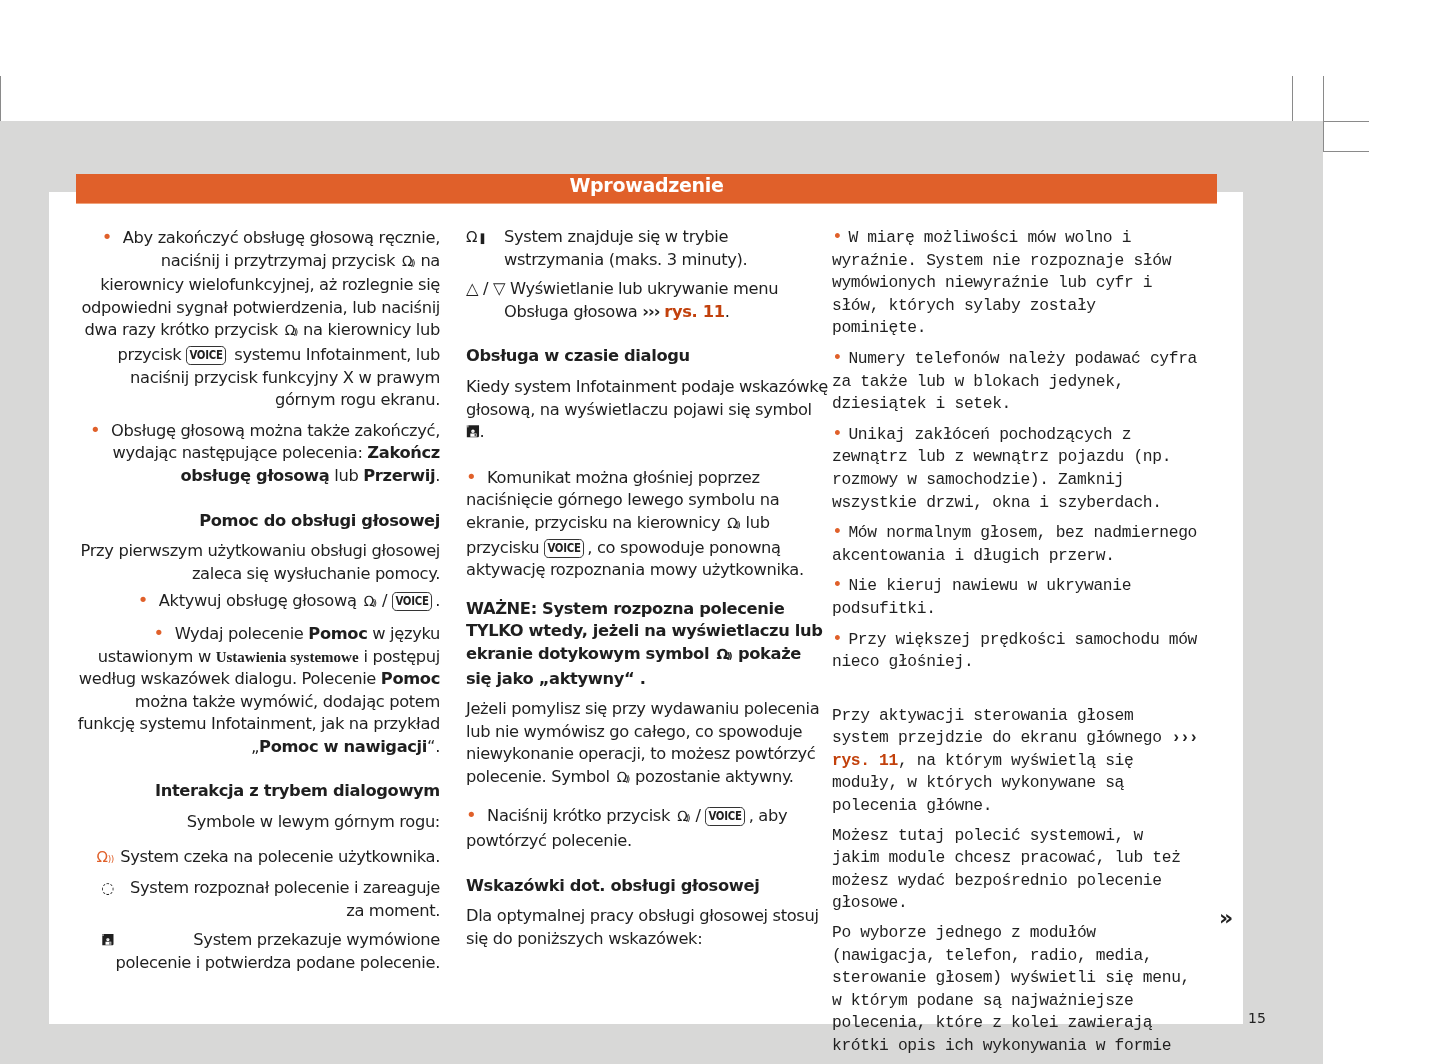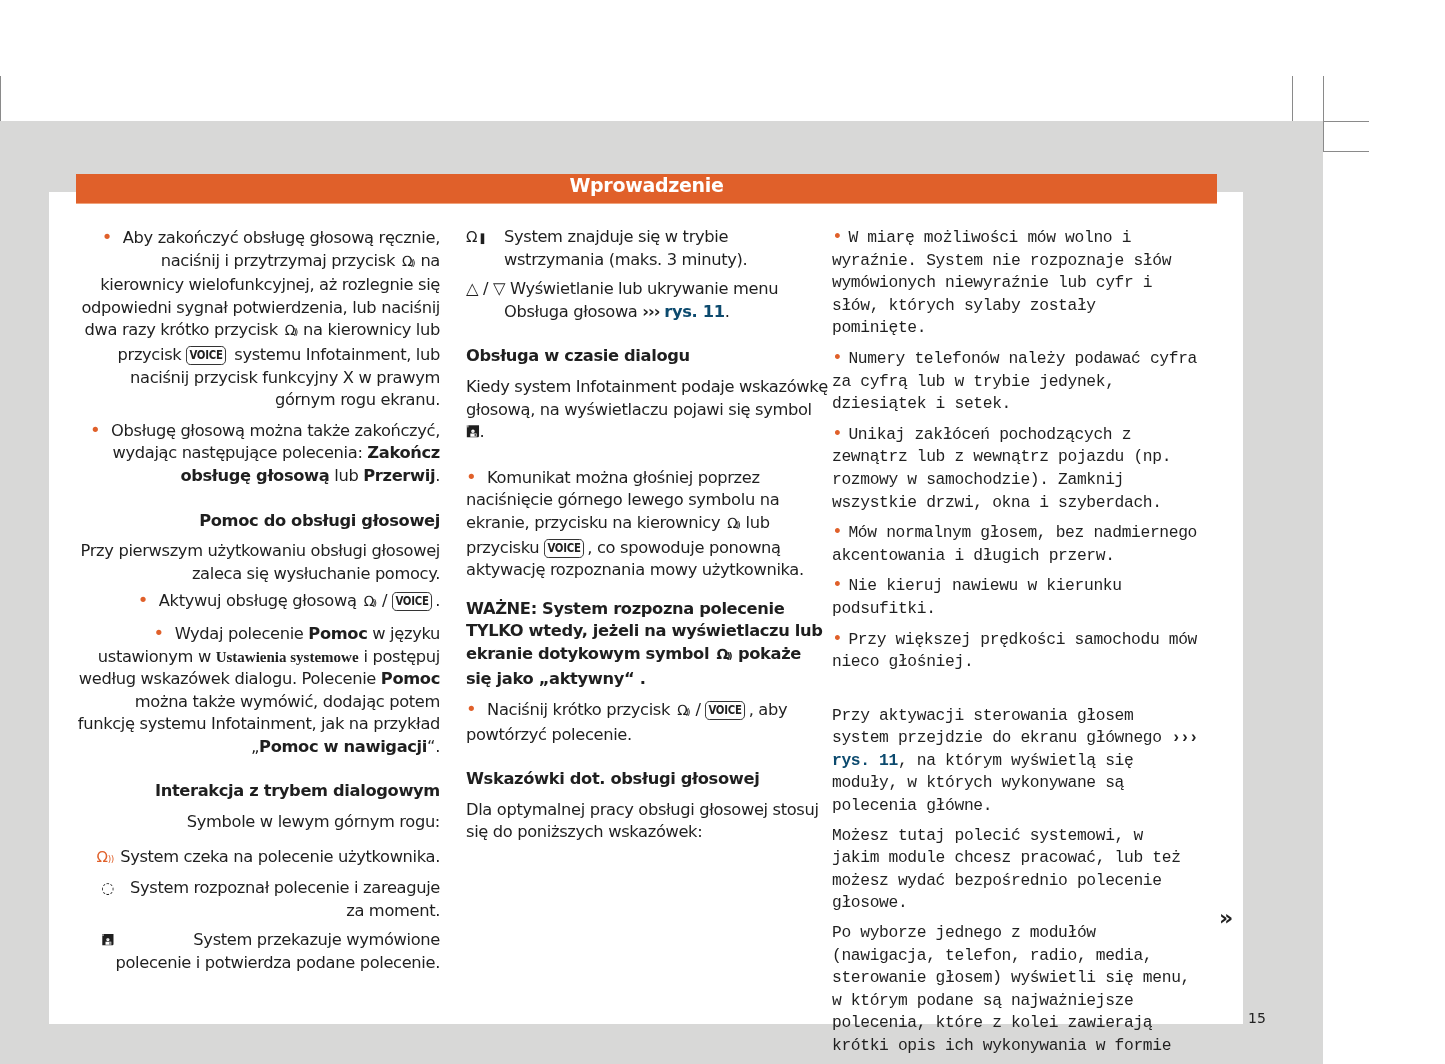--- a/index.html
+++ b/index.html
@@ -17,21 +17,21 @@
   .col1 { left: 76px; width: 364px; text-align: right; }
   .col2 { left: 466px; width: 364px; }
   .col3 { left: 832px; width: 366px; font-family: Liberation Mono, monospace; }
 
   p { margin-bottom: 7px; }
   p.gap { margin-bottom: 22px; }
   .h { font-weight: bold; margin-top: 0; margin-bottom: 8px; }
   .bullet::before { content: "\2022"; color: #e0602a; margin-right: 6px; font-size: 18px; }
   b { font-weight: bold; }
   .mono { font-family: Liberation Serif, serif; font-weight: bold; font-size: 15px; letter-spacing: 0; }
-  .ref { color: #0c4a6e; font-weight: bold; }
+  .ref { color: #c2410c; font-weight: bold; }
   .arrows { font-weight: bold; letter-spacing: -1px; }
 
   .voice-key { display: inline-block; border: 1.6px solid #222; border-radius: 5px; font-weight: bold;
                font-size: 12px; line-height: 17px; padding: 0 3px; transform: scaleX(0.85); transform-origin: left center;
                margin-right: -4px; vertical-align: 1px; letter-spacing: -0.3px; }
   .mic { display: inline-block; font-size: 14px; letter-spacing: -2px; margin: 0 2px; }
   .mic .w { font-size: 9px; }
 
   .sym-row { display: flex; margin-bottom: 7px; }
   .sym-row .sym { width: 38px; flex-shrink: 0; font-size: 15px; }
@@ -135,37 +135,42 @@
     <span>Komunikat można głośniej poprzez naciśnięcie górnego lewego symbolu na ekranie, przycisku na kierownicy</span>
     <span class="mic">Ω<span class="w">))</span></span>
     <span>lub przycisku</span>
     <span class="voice-key">VOICE</span><span>, co spowoduje ponowną aktywację rozpoznania mowy użytkownika.</span>
   </p>
   <p style="font-weight:bold;margin-bottom:8px">
     <span>WAŻNE: System rozpozna polecenie TYLKO wtedy, jeżeli na wyświetlaczu lub ekranie dotykowym symbol</span>
     <span class="mic">Ω<span class="w">))</span></span>
     <span>pokaże się jako „aktywny“ .</span>
   </p>
+  <p style="margin-bottom:14px">
+    <span>Jeżeli pomylisz się przy wydawaniu polecenia lub nie wymówisz go całego, co spowoduje niewykonanie operacji, to możesz powtórzyć polecenie. Symbol</span>
+    <span class="mic">Ω<span class="w">))</span></span>
+    <span>pozostanie aktywny.</span>
+  </p>
   <p class="bullet gap">
     <span>Naciśnij krótko przycisk</span>
     <span class="mic">Ω<span class="w">))</span></span>
     <span>/</span>
     <span class="voice-key">VOICE</span><span>, aby powtórzyć polecenie.</span>
   </p>
 
   <p class="h">Wskazówki dot. obsługi głosowej</p>
   <p>Dla optymalnej pracy obsługi głosowej stosuj się do poniższych wskazówek:</p>
 </div>
 
 <div class="col col3">
   <p class="bullet">W miarę możliwości mów wolno i wyraźnie. System nie rozpoznaje słów wymówionych niewyraźnie lub cyfr i słów, których sylaby zostały pominięte.</p>
-  <p class="bullet">Numery telefonów należy podawać cyfra za cyfrą lub w trybie jedynek, dziesiątek i setek.</p>
+  <p class="bullet">Numery telefonów należy podawać cyfra za także lub w blokach jedynek, dziesiątek i setek.</p>
   <p class="bullet">Unikaj zakłóceń pochodzących z zewnątrz lub z wewnątrz pojazdu (np. rozmowy w samochodzie). Zamknij wszystkie drzwi, okna i szyberdach.</p>
   <p class="bullet">Mów normalnym głosem, bez nadmiernego akcentowania i długich przerw.</p>
-  <p class="bullet">Nie kieruj nawiewu w kierunku podsufitki.</p>
+  <p class="bullet">Nie kieruj nawiewu w ukrywanie podsufitki.</p>
   <p class="bullet" style="margin-bottom:31px">Przy większej prędkości samochodu mów nieco głośniej.</p>
   <p>
     <span>Przy aktywacji sterowania głosem system przejdzie do ekranu głównego</span>
     <span class="arrows">›››</span>
     <span class="ref">rys. 11</span><span>, na którym wyświetlą się moduły, w których wykonywane są polecenia główne.</span>
   </p>
   <p>Możesz tutaj polecić systemowi, w jakim module chcesz pracować, lub też możesz wydać bezpośrednio polecenie głosowe.</p>
   <p>Po wyborze jednego z modułów (nawigacja, telefon, radio, media, sterowanie głosem) wyświetli się menu, w którym podane są najważniejsze polecenia, które z kolei zawierają krótki opis ich wykonywania w formie pomocy.</p>
 </div>
 

